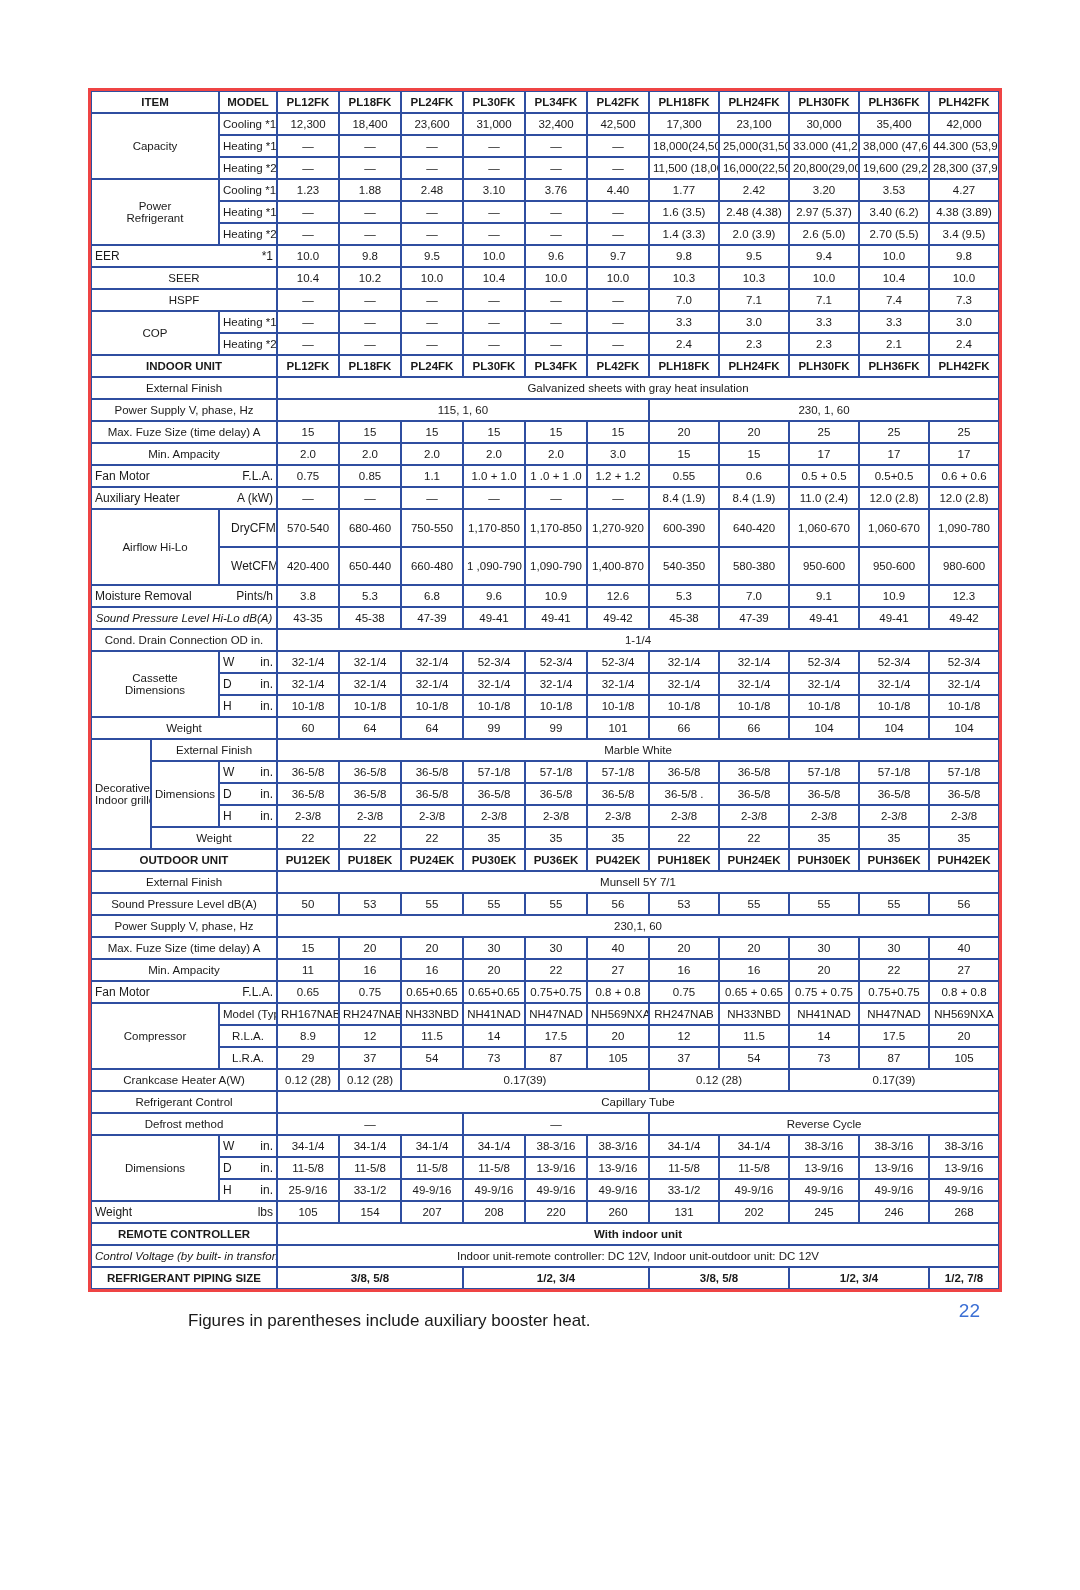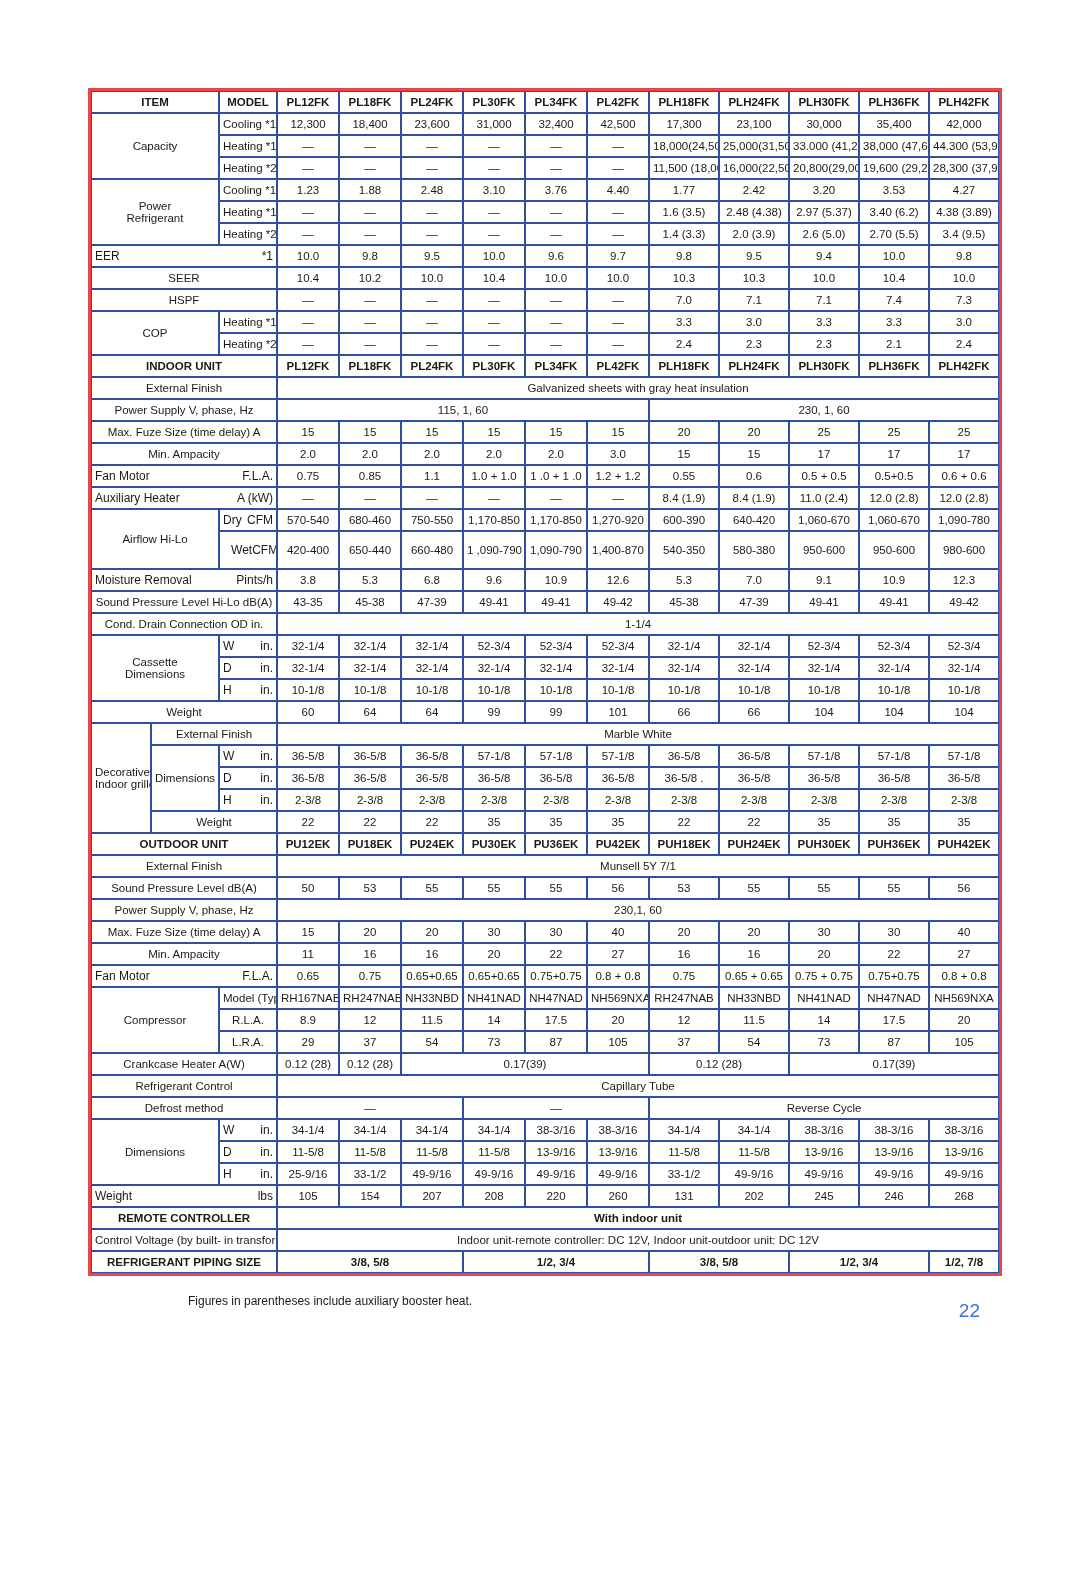--- a/index.html
+++ b/index.html
@@ -12,26 +12,26 @@
                 overflow:hidden;white-space:nowrap;}
   td.lbl{text-align:left;padding-left:5px;font-size:12px;}
   td.hdr{background:#f7c391;font-weight:bold;font-size:12px;}
   td.hdr-l{background:#f7c391;font-weight:bold;font-size:12px;text-align:left;padding-left:6px;}
   td.hdr-c{background:#f7c391;font-weight:bold;font-size:12.5px;text-align:center;}
   td.span-l{text-align:center;font-size:12.5px;}
   td.tiny{font-size:9.5px;}
   td.xtiny{font-size:8.6px;}
   td.sm{font-size:10.2px;}
   td.lblsm{text-align:left;padding-left:5px;font-size:10.6px;}
-  td.lblxs{text-align:left;padding-left:4px;font-size:9.2px;}
+  td.lblxs{text-align:left;padding-left:4px;font-size:9.2px;font-style:italic;}
   td.thick-top{border-top:3px solid #2f4ea0;}
   td.thick-bot{border-bottom:3px solid #2f4ea0;}
   .split{display:flex;justify-content:space-between;align-items:center;padding:0 3px;}
   .split span{font-size:12px;}
-  .notes{margin-top:16px;font-size:12px;color:#1a1a1a;line-height:1.55;}
+  .notes{margin-top:16px;font-size:17px;color:#1a1a1a;line-height:1.55;}
   .notes .n1{padding-left:100px;}
   .notes .n2{padding-left:78px;}
   .notes em{font-style:italic;}
   .pageno{position:absolute;right:100px;top:1300px;font-size:19px;color:#3b6fd4;text-align:right;}
 </style>
 </head>
 <body>
 
 <div class="page">
 
@@ -325,21 +325,21 @@
     <td>—</td>
     <td>8.4 (1.9)</td>
     <td>8.4 (1.9)</td>
     <td>11.0 (2.4)</td>
     <td>12.0 (2.8)</td>
     <td>12.0 (2.8)</td>
   </tr>
 
   <tr>
     <td class="lbl" colspan="2" rowspan="2">Airflow Hi-Lo</td>
-    <td style="padding:0">
+    <td style="padding:8px">
       <div class="split">
               <span>Dry</span>
               <span>CFM</span>
             </div>
     </td>
     <td>570-540</td>
     <td>680-460</td>
     <td>750-550</td>
     <td class="sm">1,170-850</td>
     <td class="sm">1,170-850</td>

